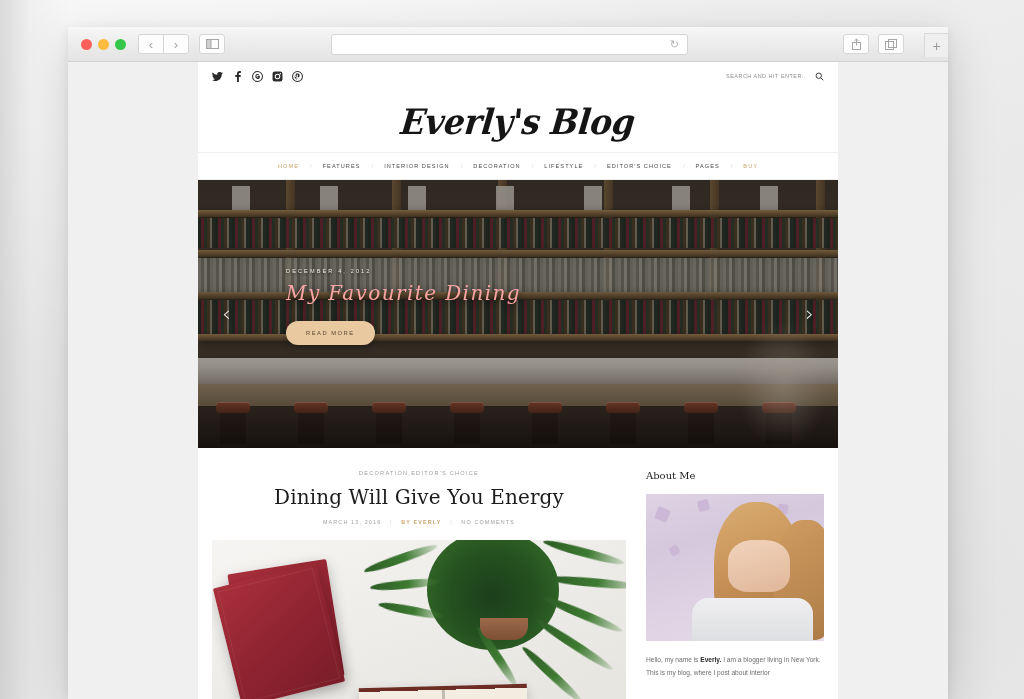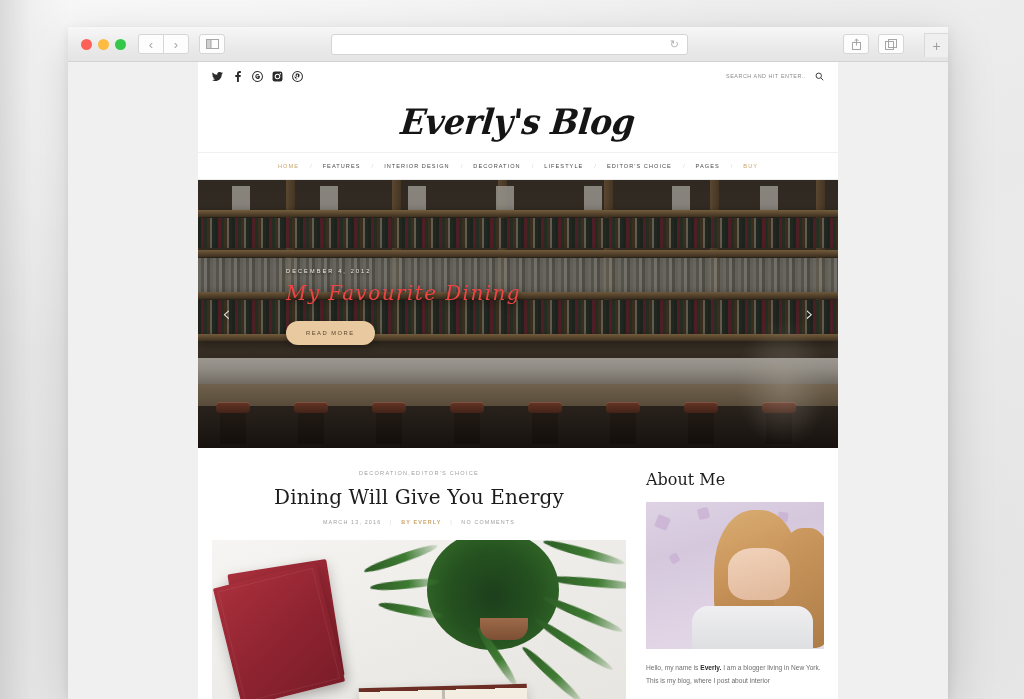--- a/index.html
+++ b/index.html
@@ -276,21 +276,21 @@
   .hero-date {
     font-size: 5.6px; letter-spacing: 2.1px;
     color: #f0ece6; text-transform: uppercase;
     text-shadow: 0 1px 3px rgba(0,0,0,0.7);
     margin-bottom: 7px;
   }
   .hero-title {
     font-family: "DejaVu Serif", serif;
     font-style: italic;
     font-size: 20px;
-    color: #ef4444;
+    color: #fca5a5;
     letter-spacing: 1.4px;
     text-shadow: 0 2px 7px rgba(0,0,0,0.65);
     margin-bottom: 16px;
     white-space: nowrap;
   }
   .read-more {
     display: inline-block;
     background: #e8c9a0;
     color: #5e4a33;
     font-size: 5.8px;
@@ -393,21 +393,21 @@
   .pot {
     position: absolute; left: 268px; top: 78px;
     width: 48px; height: 22px;
     background: linear-gradient(180deg,#9d6a4a,#7c4f34);
     border-radius: 0 0 14px 14px;
   }
 
   
   .widget-title {
     font-family: "DejaVu Serif", serif;
-    font-size: 16px;
+    font-size: 10px;
     color: #1d1d1d;
     margin-bottom: 13px;
   }
   .about-photo {
     position: relative;
     width: 100%; height: 147px;
     background: linear-gradient(165deg,#ded2e4 0%, #d5c8dd 30%, #e7dcea 100%);
     overflow: hidden;
   }
   .conf {

